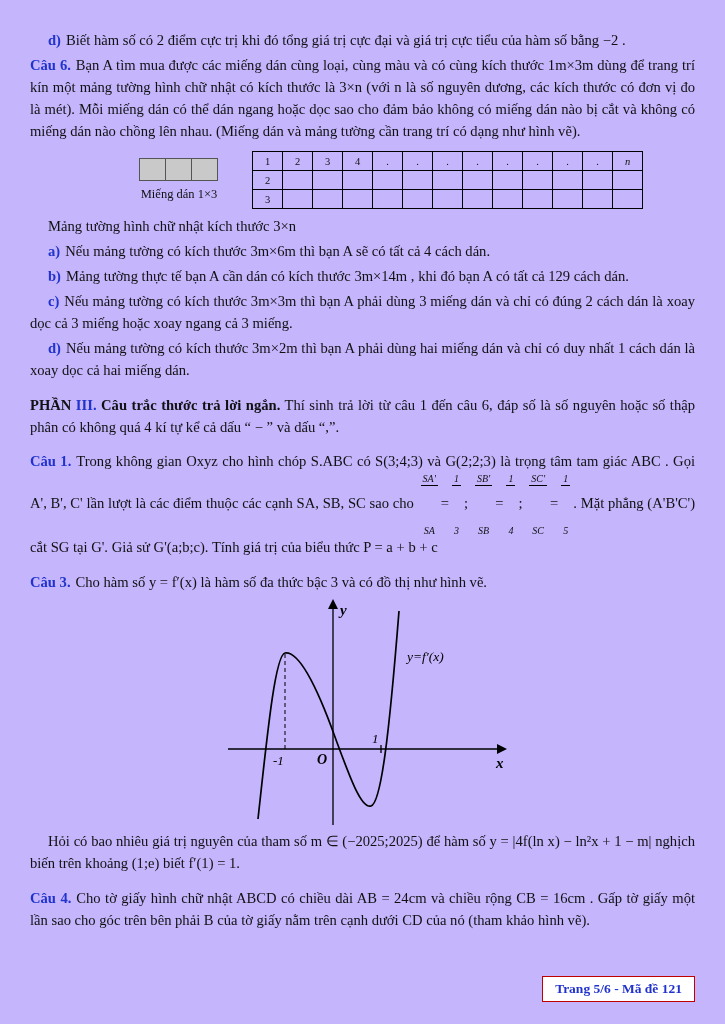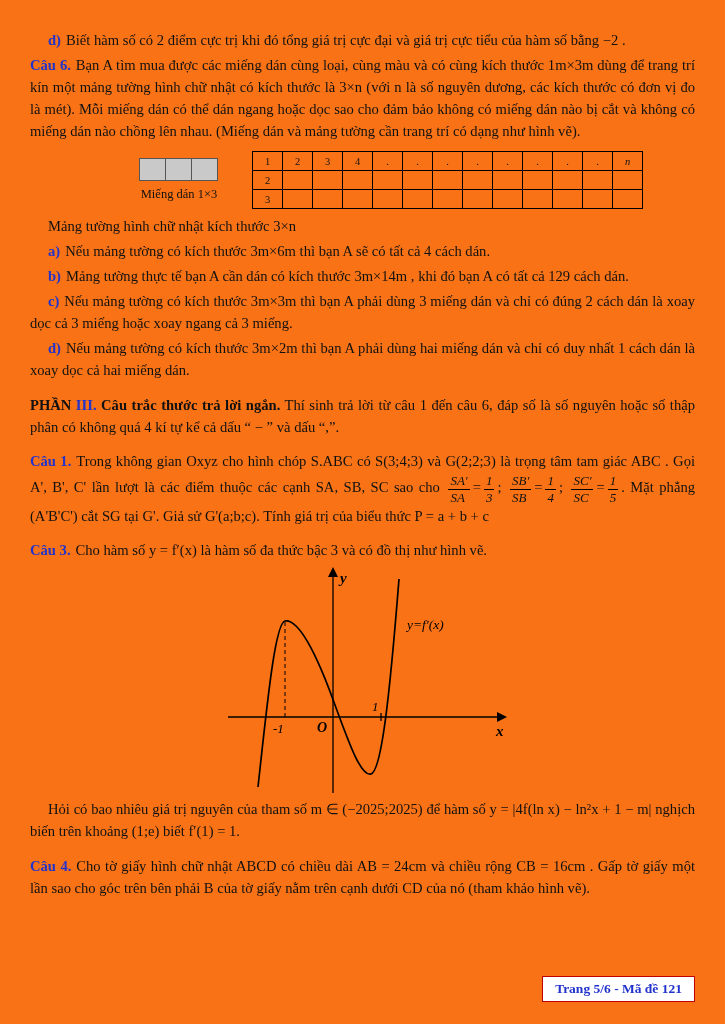--- a/index.html
+++ b/index.html
@@ -1,18 +1,18 @@
 <!DOCTYPE html>
 <html><head>
 <meta charset="utf-8">
 <style>
   html,body {margin:0; padding:0; background:#9a9a9a;}
   .page {
     width:725px; height:1024px; box-sizing:border-box; margin:0 auto;
-    background:#f97316; padding:30px 30px 0 30px; position:relative;
+    background:#c4b5fd; padding:30px 30px 0 30px; position:relative;
     font-family:"Liberation Serif", serif; font-size:14.6px; color:#111;
     overflow:hidden;
   }
   .para {margin:0 0 3px 0; text-align:justify; line-height:1.5;}
   .indent {text-indent:18px;}
   .q-label {color:#2133cc; font-weight:700; margin-right:5px;}
   .b {font-weight:700;}
   .it {}
   .gap-top {margin-top:13px;}
   
@@ -22,23 +22,23 @@
   .sticker-cell {width:25px; height:21px; background:#c9c9c9; border:1px solid #555; margin-left:-1px;}
   .sticker-label {font-size:12.5px; margin-top:6px;}
   table.wall {border-collapse:collapse;}
   table.wall td {
     border:1px solid #000; width:29px; height:18px; padding:0;
     text-align:center; vertical-align:middle; font-size:10.5px;
   }
   td.nvar {font-style:italic; font-family:"Liberation Serif", serif;}
   
   .frac {display:inline-flex; flex-direction:column; vertical-align:middle;
-         font-size:13px; line-height:1.2; margin:0 3px; font-style:italic;}
+         text-align:center; font-size:10px; line-height:1.2; margin:0 3px; font-style:italic;}
   .frac .num {border-bottom:1px solid #000; padding:0 2px;}
-  .frac .den {padding:0 2px;}
+  .frac .den {padding:0 2px;margin-top:39px;}
   
   .graph-wrap {display:flex; justify-content:center; margin:2px 0 2px 0;}
   .graph-wrap text {font-family:"Liberation Serif", serif; font-style:italic;}
   
   .footer-box {
     position:absolute; right:30px; bottom:22px;
     border:1.6px solid #c00000; border-radius:0; padding:4px 12px;
     color:#2133cc; font-weight:700; font-size:13.5px; background:#fff;
   }
 </style>

